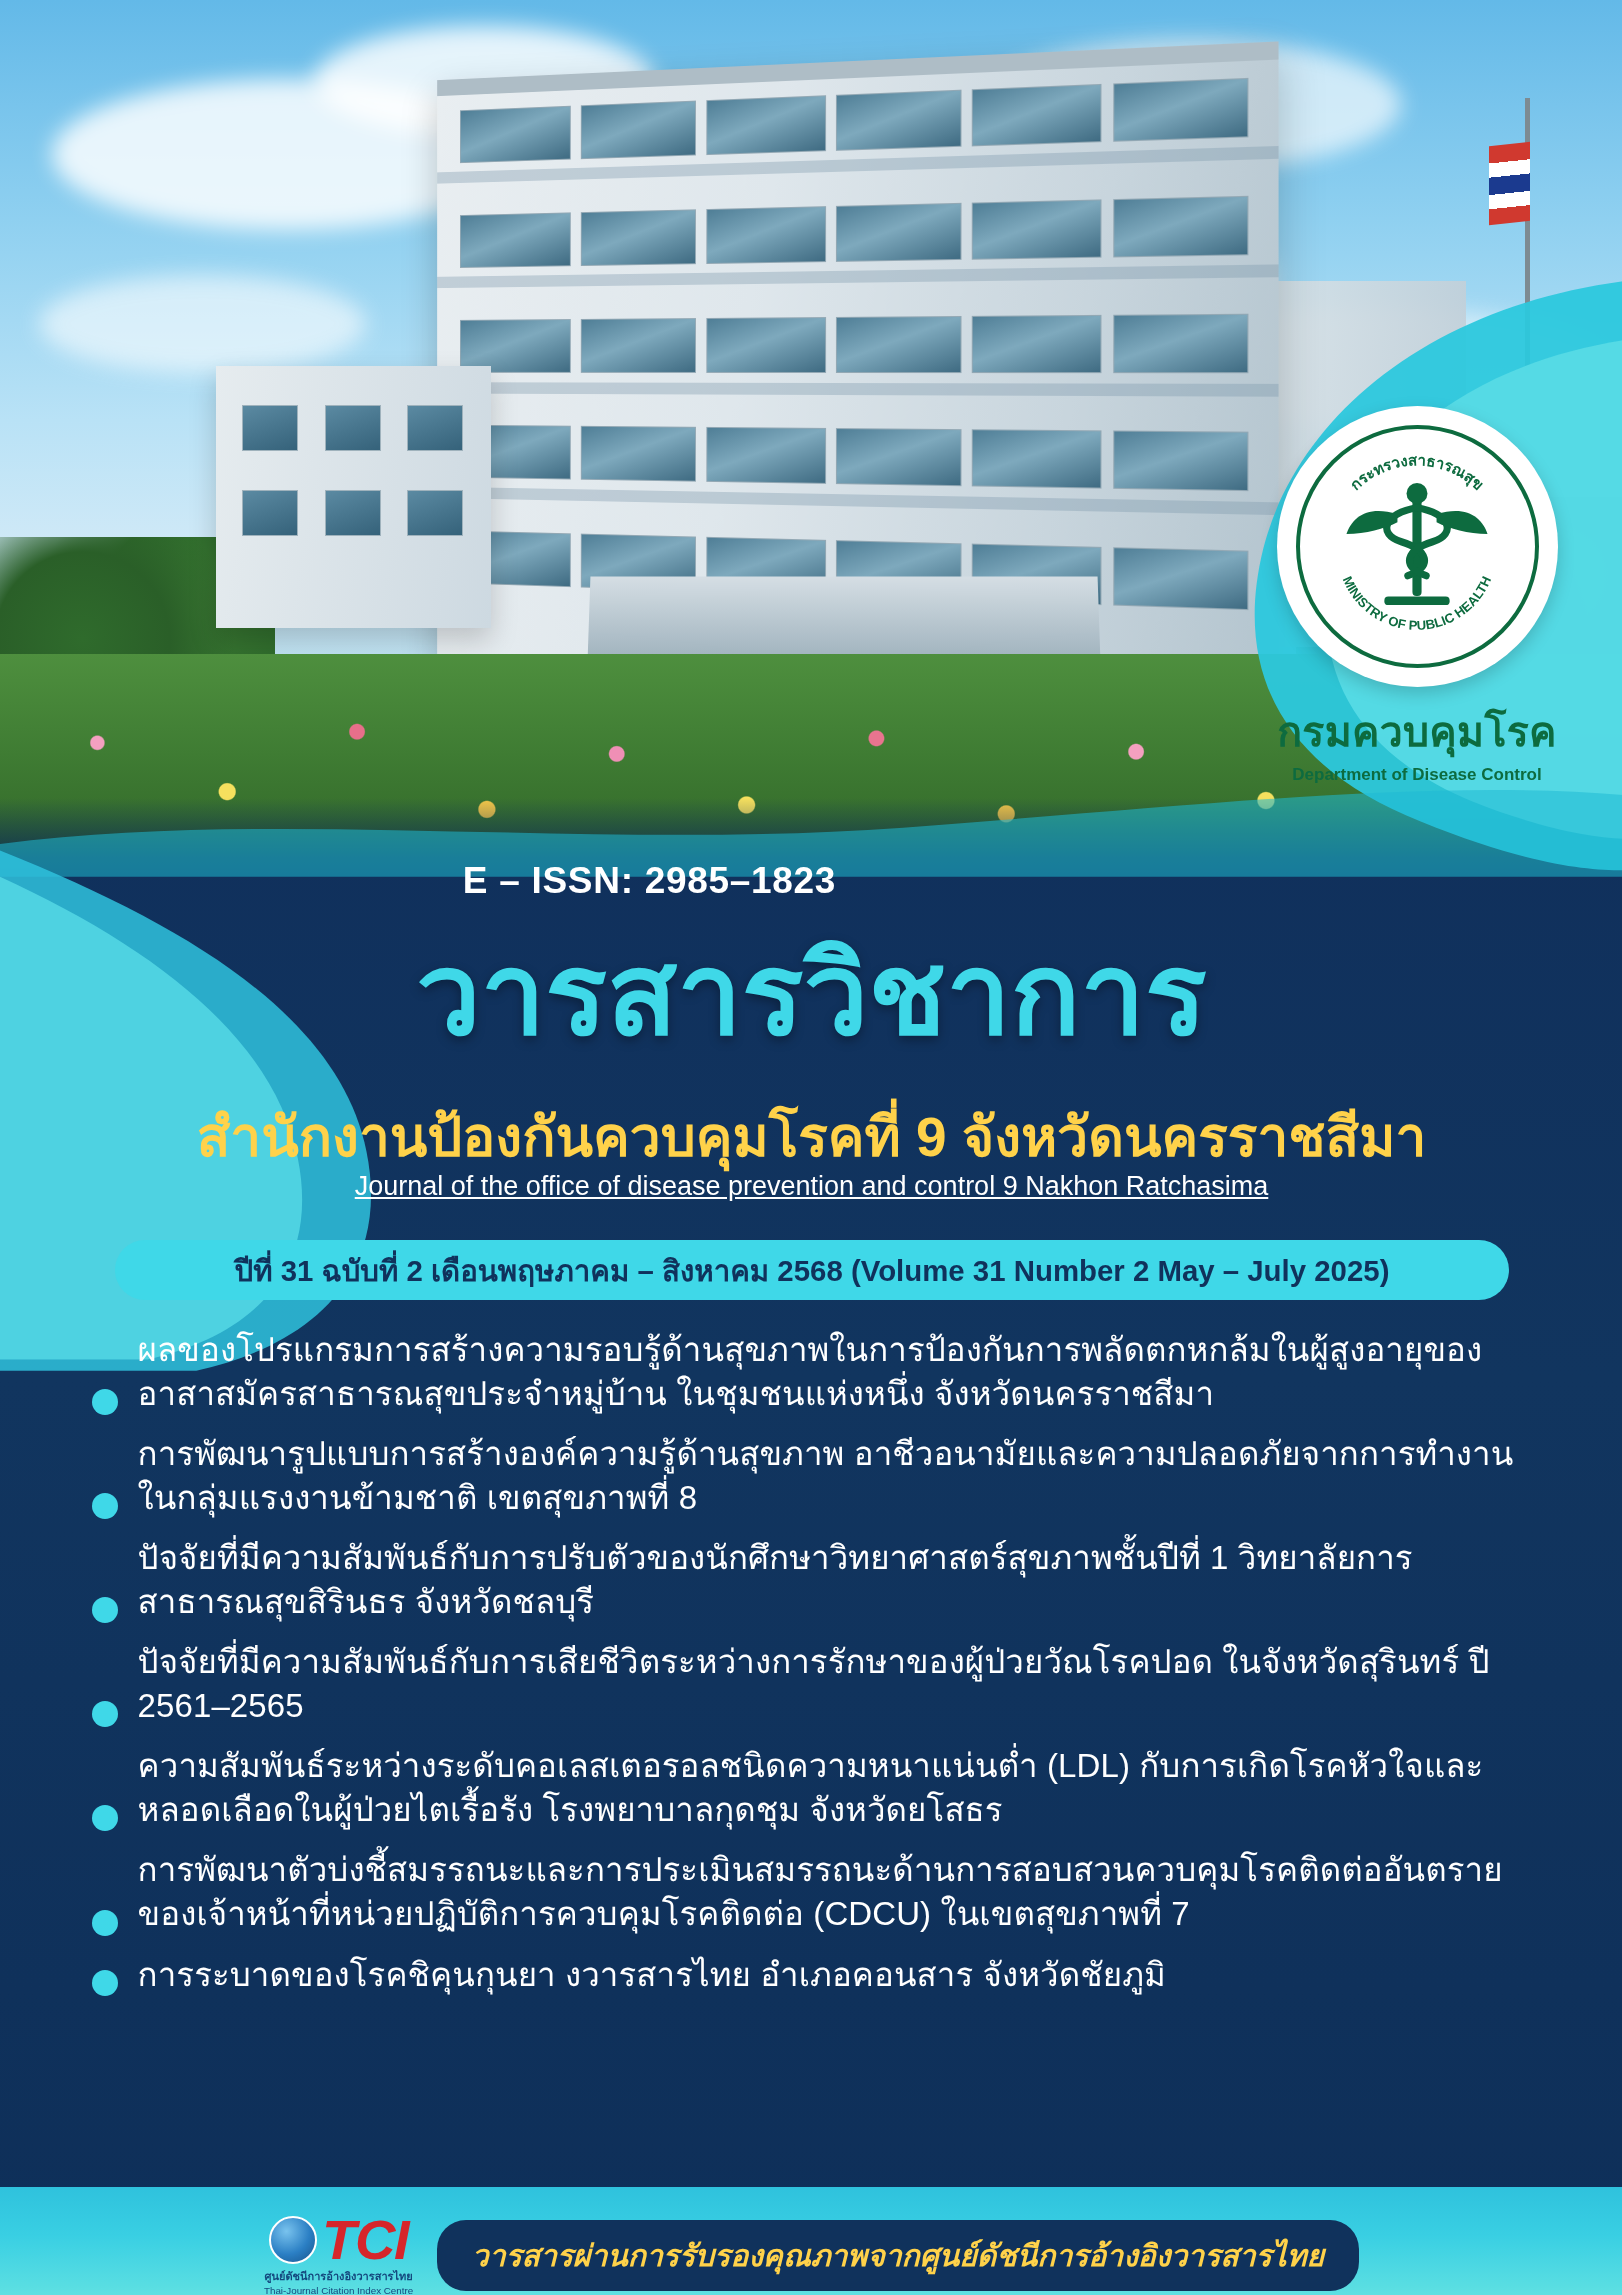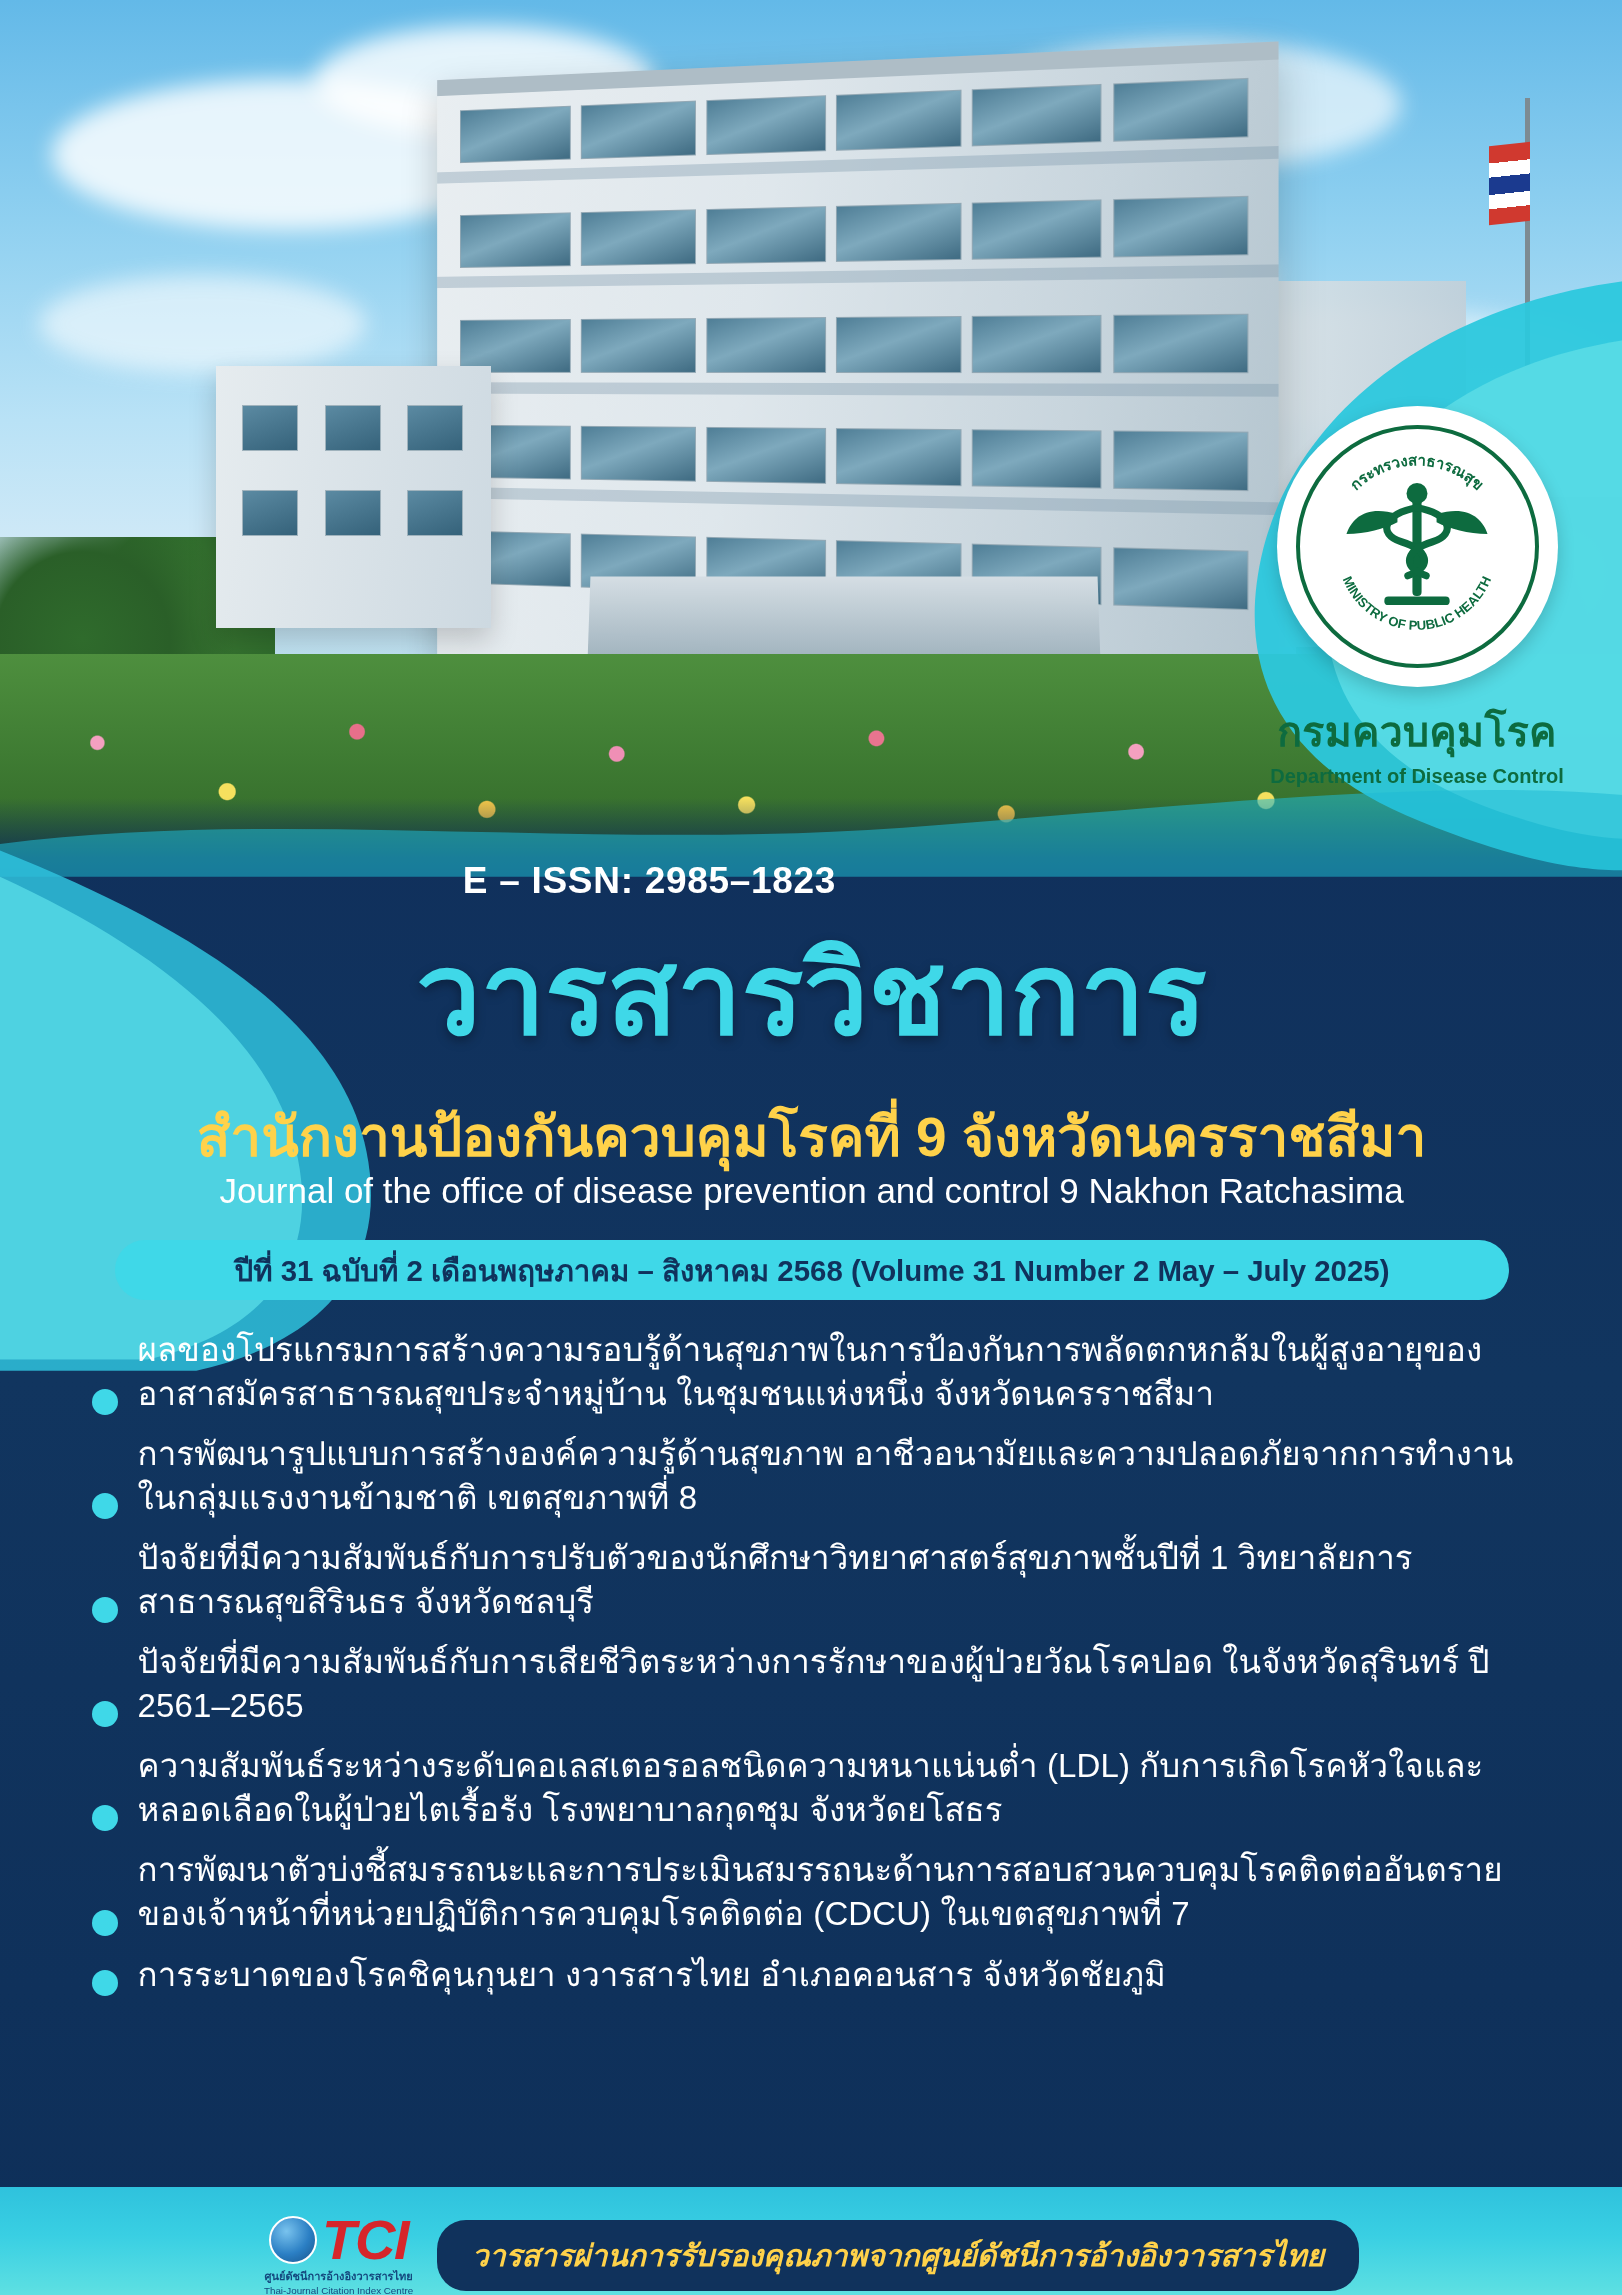--- a/index.html
+++ b/index.html
@@ -136,40 +136,40 @@
     width: 243px; height: 243px; border-radius: 50%;
     background: #ffffff; border: 4.6px solid #0d6b3f;
     display: flex; align-items: center; justify-content: center;
     position: relative;
   }
   .logo-dept-th {
     margin-top: 11.8px; color: #0d6b3f; font-size: 41px; font-weight: bold;
     letter-spacing: 0.3px;
   }
   .logo-dept-en {
-    margin-top: 1.3px; color: #0d6b3f; font-size: 20px; font-weight: bold;
+    margin-top: 1.3px; color: #0d6b3f; font-size: 17px; font-weight: bold;
   }
 
   
   .issn {
     position: absolute; left: 0; top: 860px; width: 1299px; text-align: center;
     color: #ffffff; font-size: 37px; font-weight: bold; letter-spacing: 0.7px;
   }
   .main-title {
     position: absolute; left: 0; top: 936px; width: 1623px; text-align: center;
     color: #3fd8e8; font-size: 115px; font-weight: bold; line-height: 1.02;
     text-shadow: 0 3.9px 10.5px rgba(0,0,0,.35);
   }
   .sub-title-th {
     position: absolute; left: 0; top: 1093px; width: 1623px; text-align: center;
     color: #ffd24a; font-size: 55px; font-weight: bold;
   }
   .sub-title-en {
     position: absolute; left: 0; top: 1171px; width: 1623px; text-align: center;
-    color: #ffffff; font-size: 35px;
+    color: #ffffff; font-size: 27px; text-decoration: underline;
   }
   .volume-bar {
     position: absolute; left: 115px; top: 1240px; width: 1394px; height: 60px;
     background: #3fd8e8; border-radius: 30px;
     display: flex; align-items: center; justify-content: center;
   }
   .volume-bar span {
     color: #10325c; font-size: 29.4px; font-weight: bold;
   }
 

